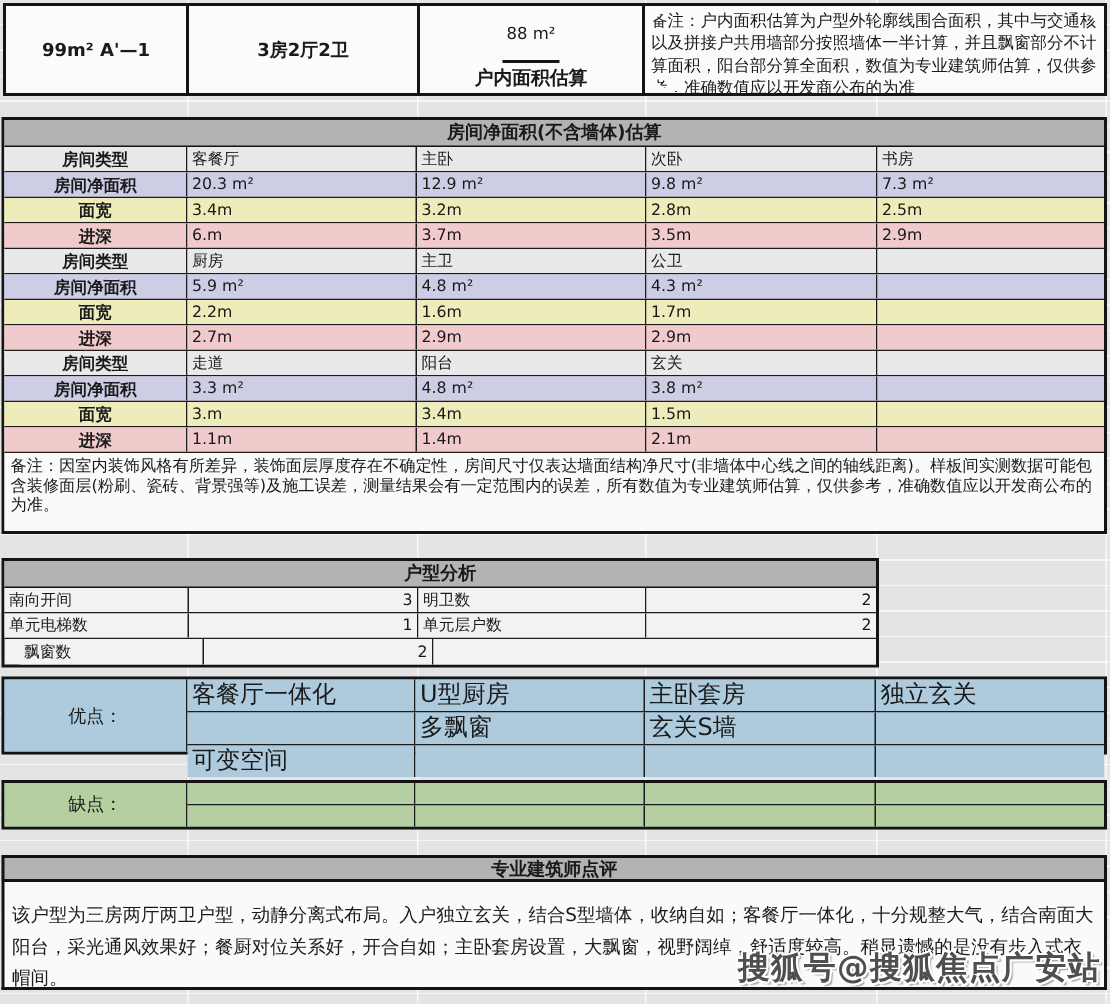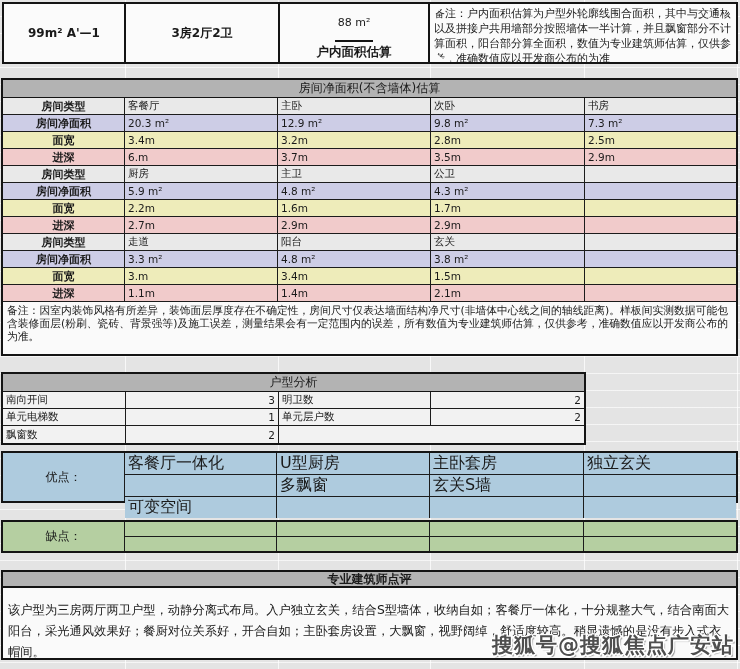--- a/index.html
+++ b/index.html
@@ -28,21 +28,21 @@
   .tc1{width:122px;}
   .tc2{width:154px;}
   .tc3{width:150px;display:flex;flex-direction:column;}
   .tc3a{height:38px;border-bottom:2px solid #141414;font-weight:normal;font-size:11px;
     display:flex;align-items:center;padding:0 3px;}
   .tc3b{flex:1;display:flex;align-items:center;padding:0 3px;font-weight:bold;font-size:12.5px;}
   .topnote{flex:1;padding:2px 4px 0 4px;font-size:11px;line-height:15px;overflow:hidden;font-weight:normal;border-radius:26px;}
 
   
   .ttl{height:18px;background:#b3b3b3;border-bottom:1.5px solid #141414;
-    display:flex;align-items:center;justify-content:center;font-weight:normal;font-size:12px;}
+    display:flex;align-items:center;justify-content:center;font-weight:bold;font-size:12px;}
   .r{display:flex;height:17px;border-bottom:1.5px solid #1c1c1c;}
   .r:last-child{border-bottom:none;}
   .cell{border-right:1.5px solid #1c1c1c;display:flex;align-items:center;
     font-size:10.5px;padding:0 3px;overflow:hidden;white-space:nowrap;}
   .cell:last-child{border-right:none;}
 
   
   .roomtbl{left:1px;top:78px;width:737px;border:2px solid #141414;background:#fbfbfb;}
   .lblc{width:122px;justify-content:center;font-weight:bold;font-size:11px;}
   .dc1{width:153px;} .dc2{width:153px;} .dc3{width:154px;} .dc4{flex:1;}
@@ -50,21 +50,21 @@
   .tblnote{height:52px;background:#fafafa;padding:2px 4px;font-size:10.8px;line-height:13px;overflow:hidden;}
 
   
   .antbl{left:1px;top:372px;width:585px;border:2px solid #141414;background:#f2f2f2;}
   .antbl .cell{background:#f2f2f2;}
   .an-l{width:123px;}
   .an-v{width:153px;justify-content:flex-end;}
   .an-l2{width:152px;}
   .an-v2{flex:1;justify-content:flex-end;}
   .an-empty{flex:1;border-right:none;background:transparent;}
-  .r.partial{border-bottom:none;}
+  .r.partial{border-bottom:none;padding-left:10px;}
   .r.partial .an-v{border-right:1.5px solid #1c1c1c;}
 
   
   .pctbl{display:flex;border:2px solid #141414;}
   .pc-label{width:122px;border-right:1.5px solid #1c1c1c;display:flex;align-items:center;justify-content:center;
     font-weight:normal;font-size:12px;}
   .pc-rows{flex:1;display:flex;flex-direction:column;}
   .pc-rows .r{flex:1;height:auto;}
   .pc-rows .cell{font-size:16px;}
   .pcc1{width:152px;} .pcc2{width:153px;} .pcc3{width:154px;} .pcc4{flex:1;}

